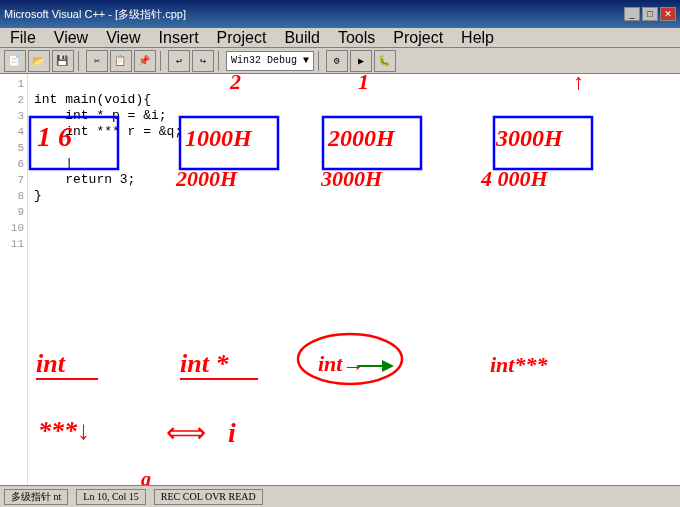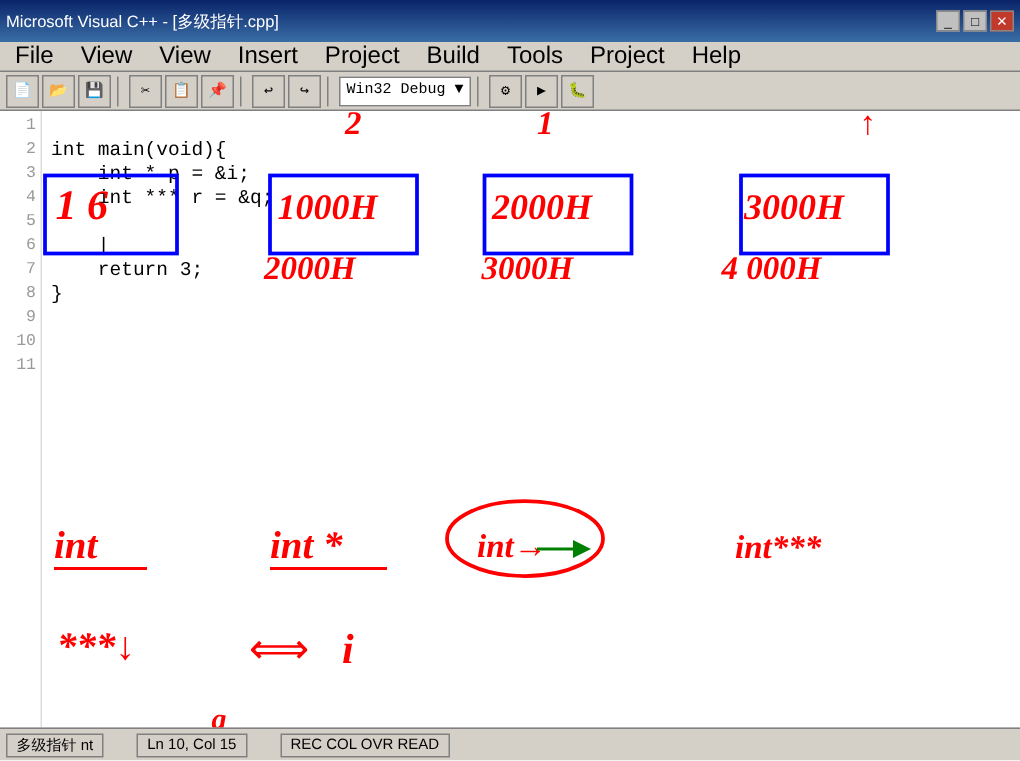--- a/index.html
+++ b/index.html
@@ -113,24 +113,24 @@
     }
     
     #statusbar {
       position: absolute;
       bottom: 0; left: 0; right: 0;
       height: 22px;
       background: #d4d0c8;
       border-top: 1px solid #808080;
       display: flex;
       align-items: center;
-      font-family: Liberation Sans, sans-serif;
+      font-family: Liberation Serif, serif;
       font-size: 11px;
       padding: 0 4px;
-      gap: 22px;
+      gap: 8px;
     }
     .status-item {
       border: 1px solid #808080;
       padding: 0 6px;
       height: 16px;
       display: flex;
       align-items: center;
       font-size: 10px;
       background: #d4d0c8;
     }

